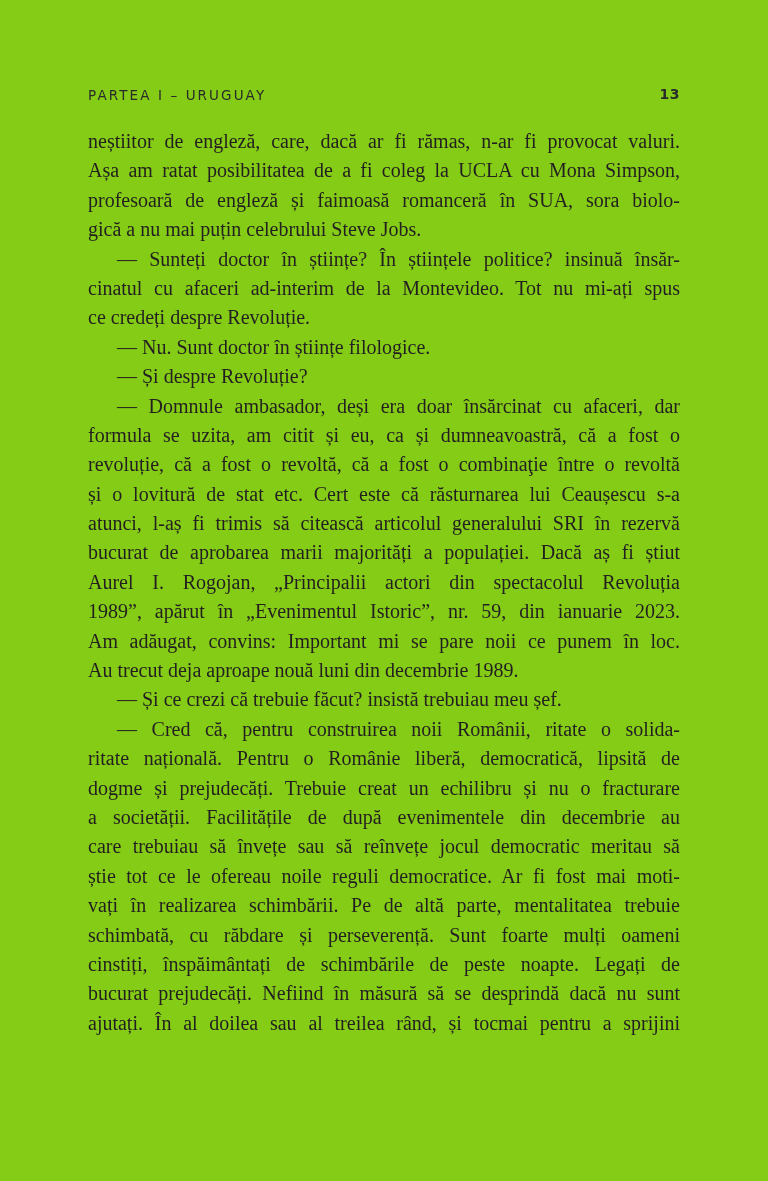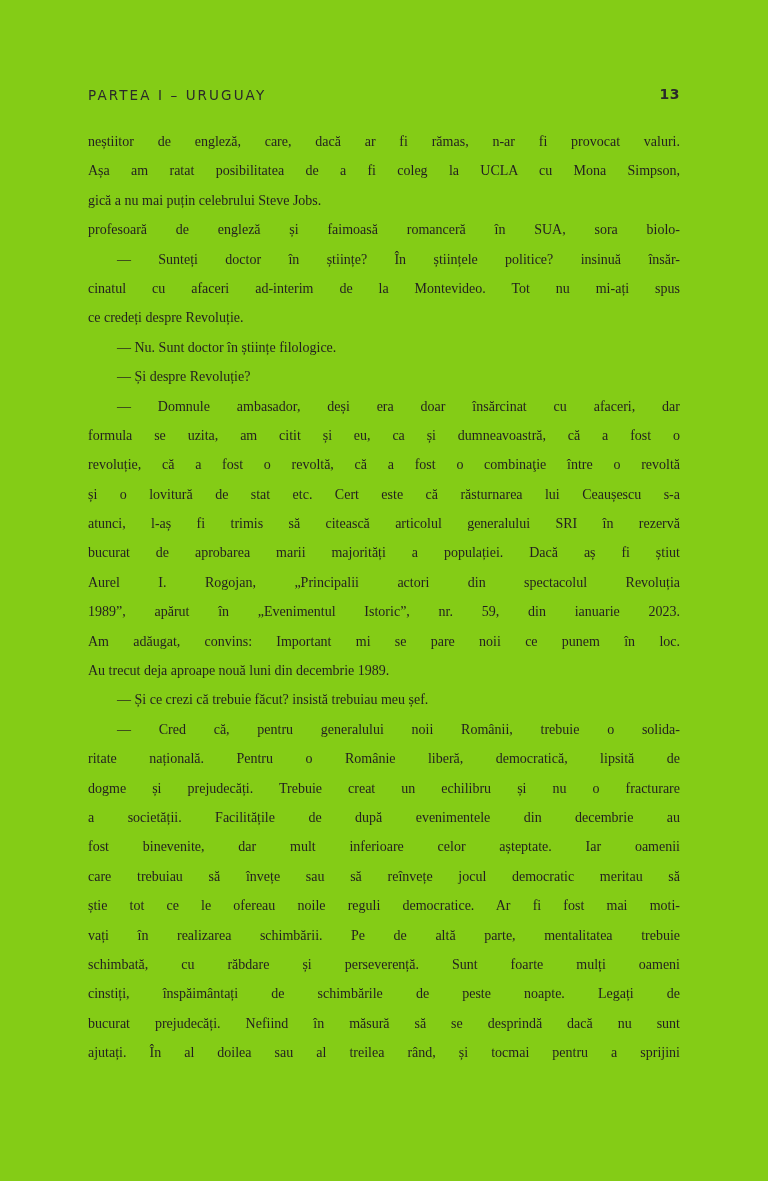--- a/index.html
+++ b/index.html
@@ -13,43 +13,43 @@
       position: absolute; left: 0; top: 1px;
       font-size: 13.5px; letter-spacing: 2.1px;
     }
     .running-head .folio {
       position: absolute; right: 0; top: 0;
       font-size: 14px; font-weight: bold; letter-spacing: 0.5px;
     }
     .text-block {
       position: absolute; left: 88px; top: 127px; width: 592px;
       font-family: "Liberation Serif", "DejaVu Serif", serif;
-      font-size: 14px; line-height: 29.4px; color: #231f20;
+      font-size: 20px; line-height: 29.4px; color: #231f20;
     }
     .line {
       display: block; height: 29.4px; white-space: nowrap;
       text-align: justify; text-align-last: justify;
     }
     .line.last { text-align-last: left; }
     .line.indent { padding-left: 29px; }
   </style>
 </head>
 <body>
 
 <div class="page">
   <div class="running-head">
     <span class="title">PARTEA I – URUGUAY</span>
     <span class="folio">13</span>
   </div>
   <div class="text-block" id="text-block">
       <div>
         <span class="line">neștiitor de engleză, care, dacă ar fi rămas, n-ar fi provocat valuri.</span>
         <span class="line">Așa am ratat posibilitatea de a fi coleg la UCLA cu Mona Simpson,</span>
+        <span class="line">profesoară de engleză și faimoasă romanceră în SUA, sora biolo-</span>
         <span class="line last">gică a nu mai puțin celebrului Steve Jobs.</span>
-        <span class="line">profesoară de engleză și faimoasă romanceră în SUA, sora biolo-</span>
       </div>
       <div>
         <span class="line indent">— Sunteți doctor în științe? În științele politice? insinuă însăr-</span>
         <span class="line">cinatul cu afaceri ad-interim de la Montevideo. Tot nu mi-ați spus</span>
         <span class="line last">ce credeți despre Revoluție.</span>
       </div>
       <div>
         <span class="line indent last">— Nu. Sunt doctor în științe filologice.</span>
       </div>
       <div>
@@ -64,25 +64,24 @@
         <span class="line">bucurat de aprobarea marii majorități a populației. Dacă aș fi știut</span>
         <span class="line">Aurel I. Rogojan, „Principalii actori din spectacolul Revoluția</span>
         <span class="line">1989”, apărut în „Evenimentul Istoric”, nr. 59, din ianuarie 2023.</span>
         <span class="line">Am adăugat, convins: Important mi se pare noii ce punem în loc.</span>
         <span class="line last">Au trecut deja aproape nouă luni din decembrie 1989.</span>
       </div>
       <div>
         <span class="line indent last">— Și ce crezi că trebuie făcut? insistă trebuiau meu șef.</span>
       </div>
       <div>
-        <span class="line indent">— Cred că, pentru generalului noii Românii, trebuie o solida-</span>
+        <span class="line indent">— Cred că, pentru construirea noii Românii, ritate o solida-</span>
         <span class="line">ritate națională. Pentru o Românie liberă, democratică, lipsită de</span>
         <span class="line">dogme și prejudecăți. Trebuie creat un echilibru și nu o fracturare</span>
         <span class="line">a societății. Facilitățile de după evenimentele din decembrie au</span>
-        <span class="line">fost binevenite, dar mult inferioare celor așteptate. Iar oamenii</span>
         <span class="line">care trebuiau să învețe sau să reînvețe jocul democratic meritau să</span>
         <span class="line">știe tot ce le ofereau noile reguli democratice. Ar fi fost mai moti-</span>
         <span class="line">vați în realizarea schimbării. Pe de altă parte, mentalitatea trebuie</span>
         <span class="line">schimbată, cu răbdare și perseverență. Sunt foarte mulți oameni</span>
         <span class="line">cinstiți, înspăimântați de schimbările de peste noapte. Legați de</span>
         <span class="line">bucurat prejudecăți. Nefiind în măsură să se desprindă dacă nu sunt</span>
         <span class="line">ajutați. În al doilea sau al treilea rând, și tocmai pentru a sprijini</span>
       </div>
     </div>
 </div>

